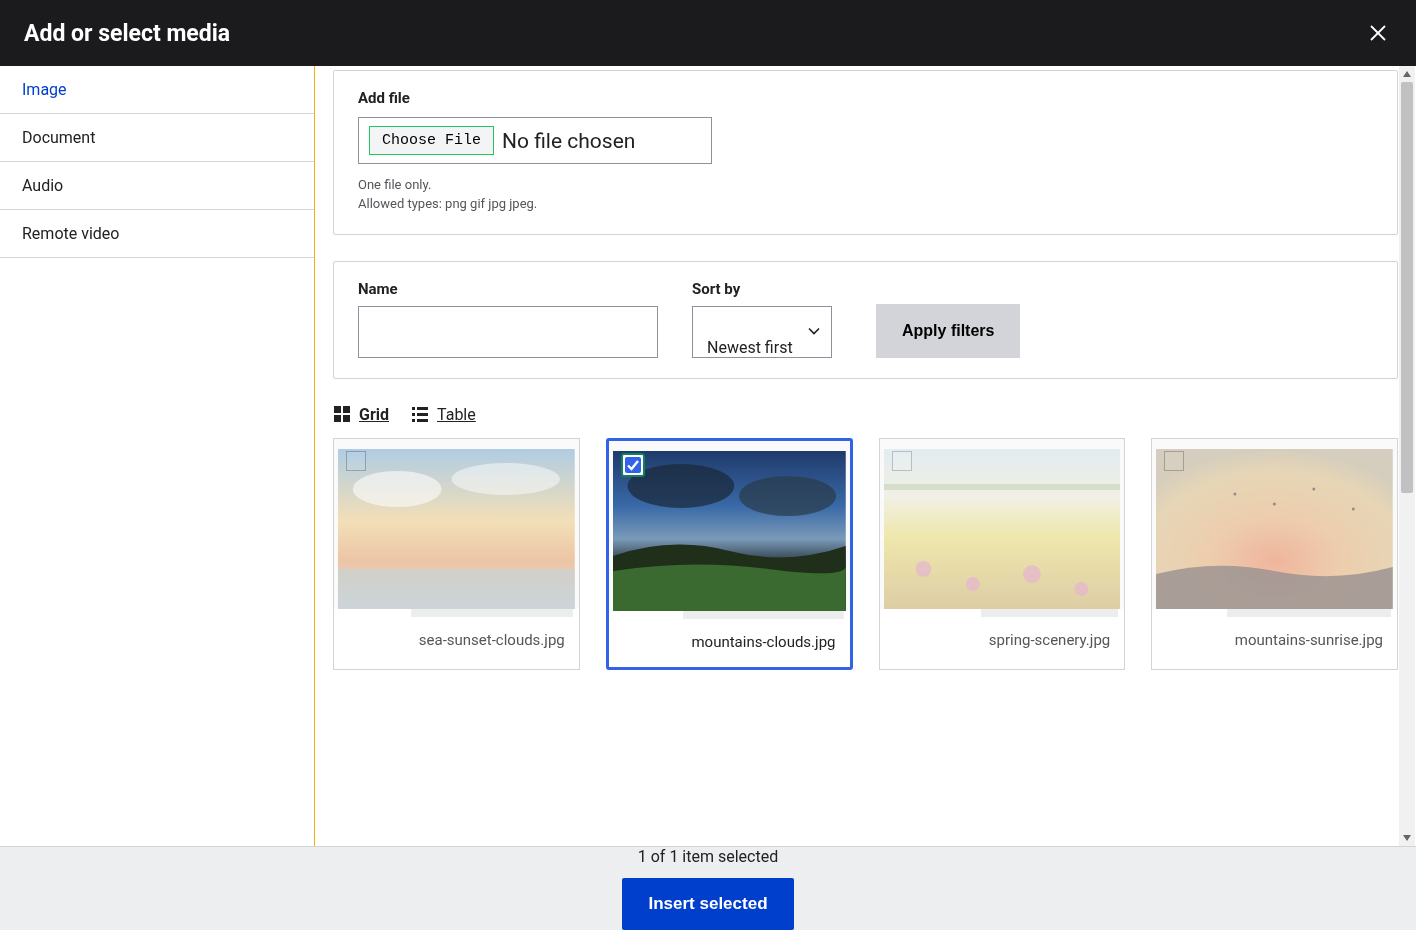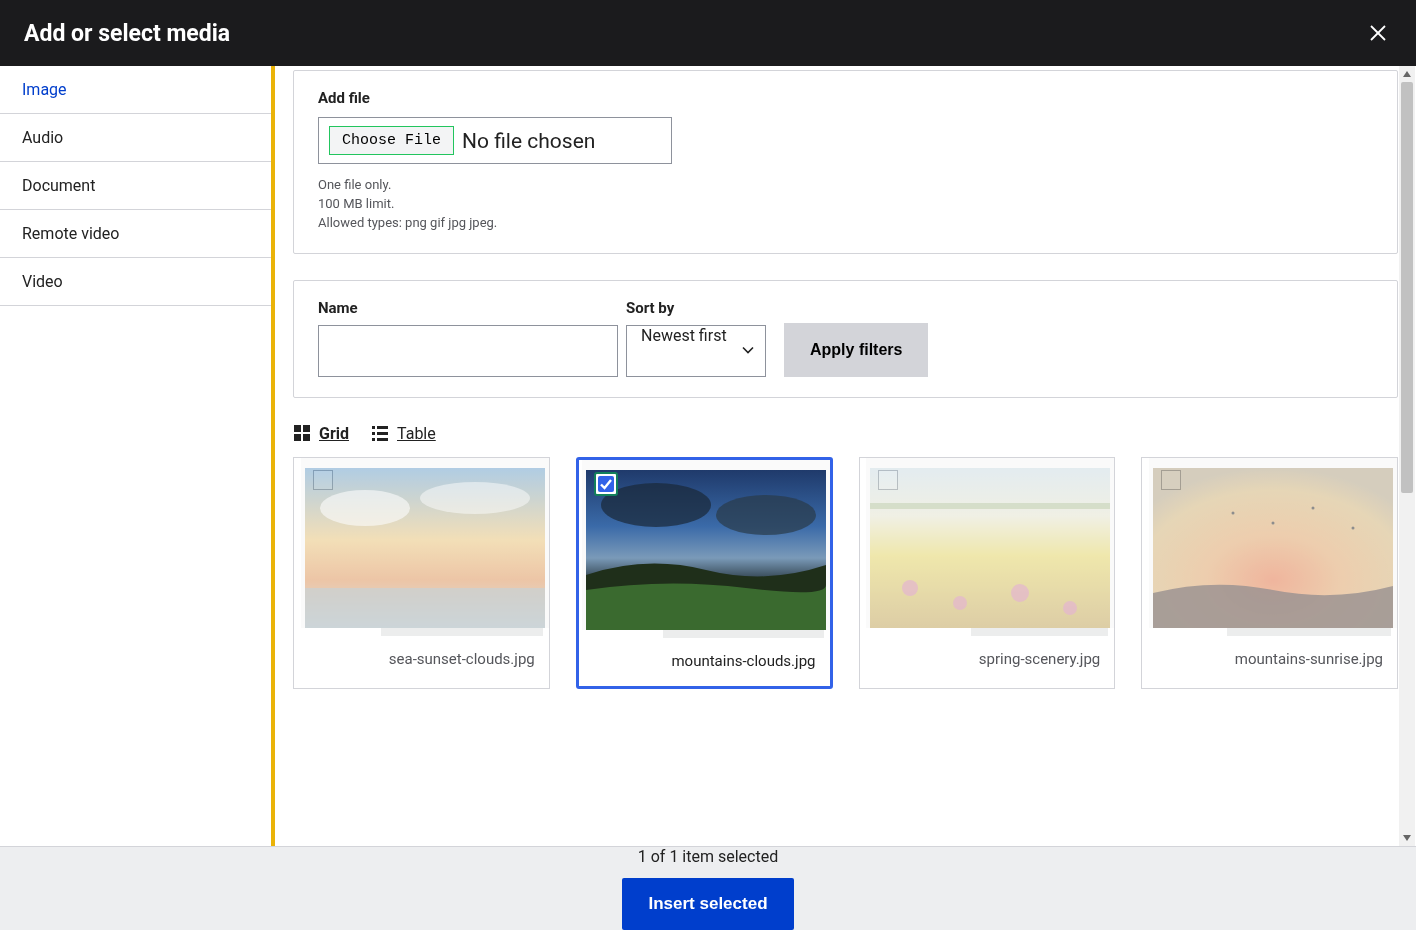--- a/index.html
+++ b/index.html
@@ -5,38 +5,38 @@
   * { box-sizing: border-box; }
   html, body { margin:0; padding:0; height:100%; font-family: -apple-system, BlinkMacSystemFont, "Segoe UI", Roboto, Arial, sans-serif; color:#222; }
   body { display:flex; flex-direction:column; height:930px; width:1416px; overflow:hidden; background:#fff; }
 
   .header { background:#1b1b1d; color:#fff; display:flex; align-items:center; justify-content:space-between; padding:0 24px; height:66px; }
   .header-title { font-size:23px; font-weight:700; }
   .close-btn { cursor:pointer; width:28px; height:28px; display:flex; align-items:center; justify-content:center; }
   .close-btn svg { stroke:#fff; }
 
   .body-area { flex:1; display:flex; min-height:0; position:relative; }
-  .sidebar { width:275px; border-right:4px solid #eab308; background:#fff; }
+  .sidebar { width:315px; border-right:1px solid #eab308; background:#fff; }
   .sidebar-item { padding:14px 22px; border-bottom:1px solid #d3d4d9; font-size:16px; cursor:pointer; }
   .sidebar-item.active { color:#003ecc; }
 
   .main { flex:1; overflow-y:auto; padding:4px 18px 30px 18px; position:relative; }
   .panel { border:1px solid #d3d4d9; border-radius:2px; padding:18px 24px 20px 24px; margin-bottom:26px; background:#fff; }
   .panel-label { font-weight:700; font-size:15px; margin-bottom:10px; }
   .file-row { display:flex; align-items:center; }
   .file-box { border:1px solid #8e929c; padding:8px 10px; display:flex; align-items:center; gap:8px; width:354px; }
   .choose-btn { border:1px solid #22c55e; background:#f3f4f5; padding:5px 12px; font-size:15px; cursor:pointer;font-family:Liberation Mono, monospace; }
   .no-file { font-size:21px; }
   .hints { margin-top:12px; color:#55565b; font-size:13px; line-height:1.45; }
 
-  .filter-row { display:flex; align-items:flex-end; gap:8px; }
+  .filter-row { display:flex; align-items:flex-end; gap:34px; }
   .field-group { display:flex; flex-direction:column; }
   .field-label { font-weight:700; font-size:15px; margin-bottom:8px; }
   .text-input { border:1px solid #8e929c; height:52px; width:300px; padding:0 12px; font-size:16px; }
-  .select-box { border:1px solid #8e929c; height:52px; padding:0 34px 0 14px; font-size:16px; display:flex; align-items:flex-start; position:relative; min-width:140px; cursor:pointer; background:#fff; }
+  .select-box { border:1px solid #8e929c; height:52px; padding:0 34px 0 14px; font-size:16px; display:flex; align-items:flex-end; position:relative; min-width:140px; cursor:pointer; background:#fff; }
   .select-box .chev { position:absolute; right:10px; top:50%; transform:translateY(-50%); }
   .apply-btn { background:#d3d4d9; border:none; height:54px; padding:0 26px; font-size:16px; font-weight:700; cursor:pointer; margin-left:10px; }
 
   .view-switch { display:flex; align-items:center; gap:22px; margin:4px 0 14px 0; }
   .view-opt { display:flex; align-items:flex-start; gap:8px; cursor:pointer; font-size:16px; }
   .view-opt.active .view-label { font-weight:700; text-decoration:underline; }
   .view-opt:not(.active) .view-label { text-decoration:underline; }
   .view-icon svg { display:block; }
 
   .grid { display:grid; grid-template-columns: repeat(4, 1fr); gap:26px; }
@@ -73,39 +73,37 @@
         <line x1="2" y1="2" x2="16" y2="16"></line>
         <line x1="16" y1="2" x2="2" y2="16"></line>
       </svg>
   </div>
 </div>
 
 <div class="body-area">
 
   <div class="sidebar">
     <div class="sidebar-item active">Image</div>
+    <div class="sidebar-item">Document</div>
     <div class="sidebar-item">Audio</div>
-    <div class="sidebar-item">Document</div>
     <div class="sidebar-item">Remote video</div>
-    <div class="sidebar-item">Video</div>
   </div>
 
   <div class="main">
 
     <div class="panel">
       <div class="panel-label">Add file</div>
       <div class="file-row">
         <div class="file-box">
           <button class="choose-btn">Choose File</button>
           <span class="no-file">No file chosen</span>
         </div>
       </div>
       <div class="hints">
         <div>One file only.</div>
-        <div>100 MB limit.</div>
         <div>Allowed types: png gif jpg jpeg.</div>
       </div>
     </div>
 
     <div class="panel">
       <div class="filter-row">
         <div class="field-group">
           <div class="field-label">Name</div>
           <input class="text-input" type="text" value="" style="">
         </div>

